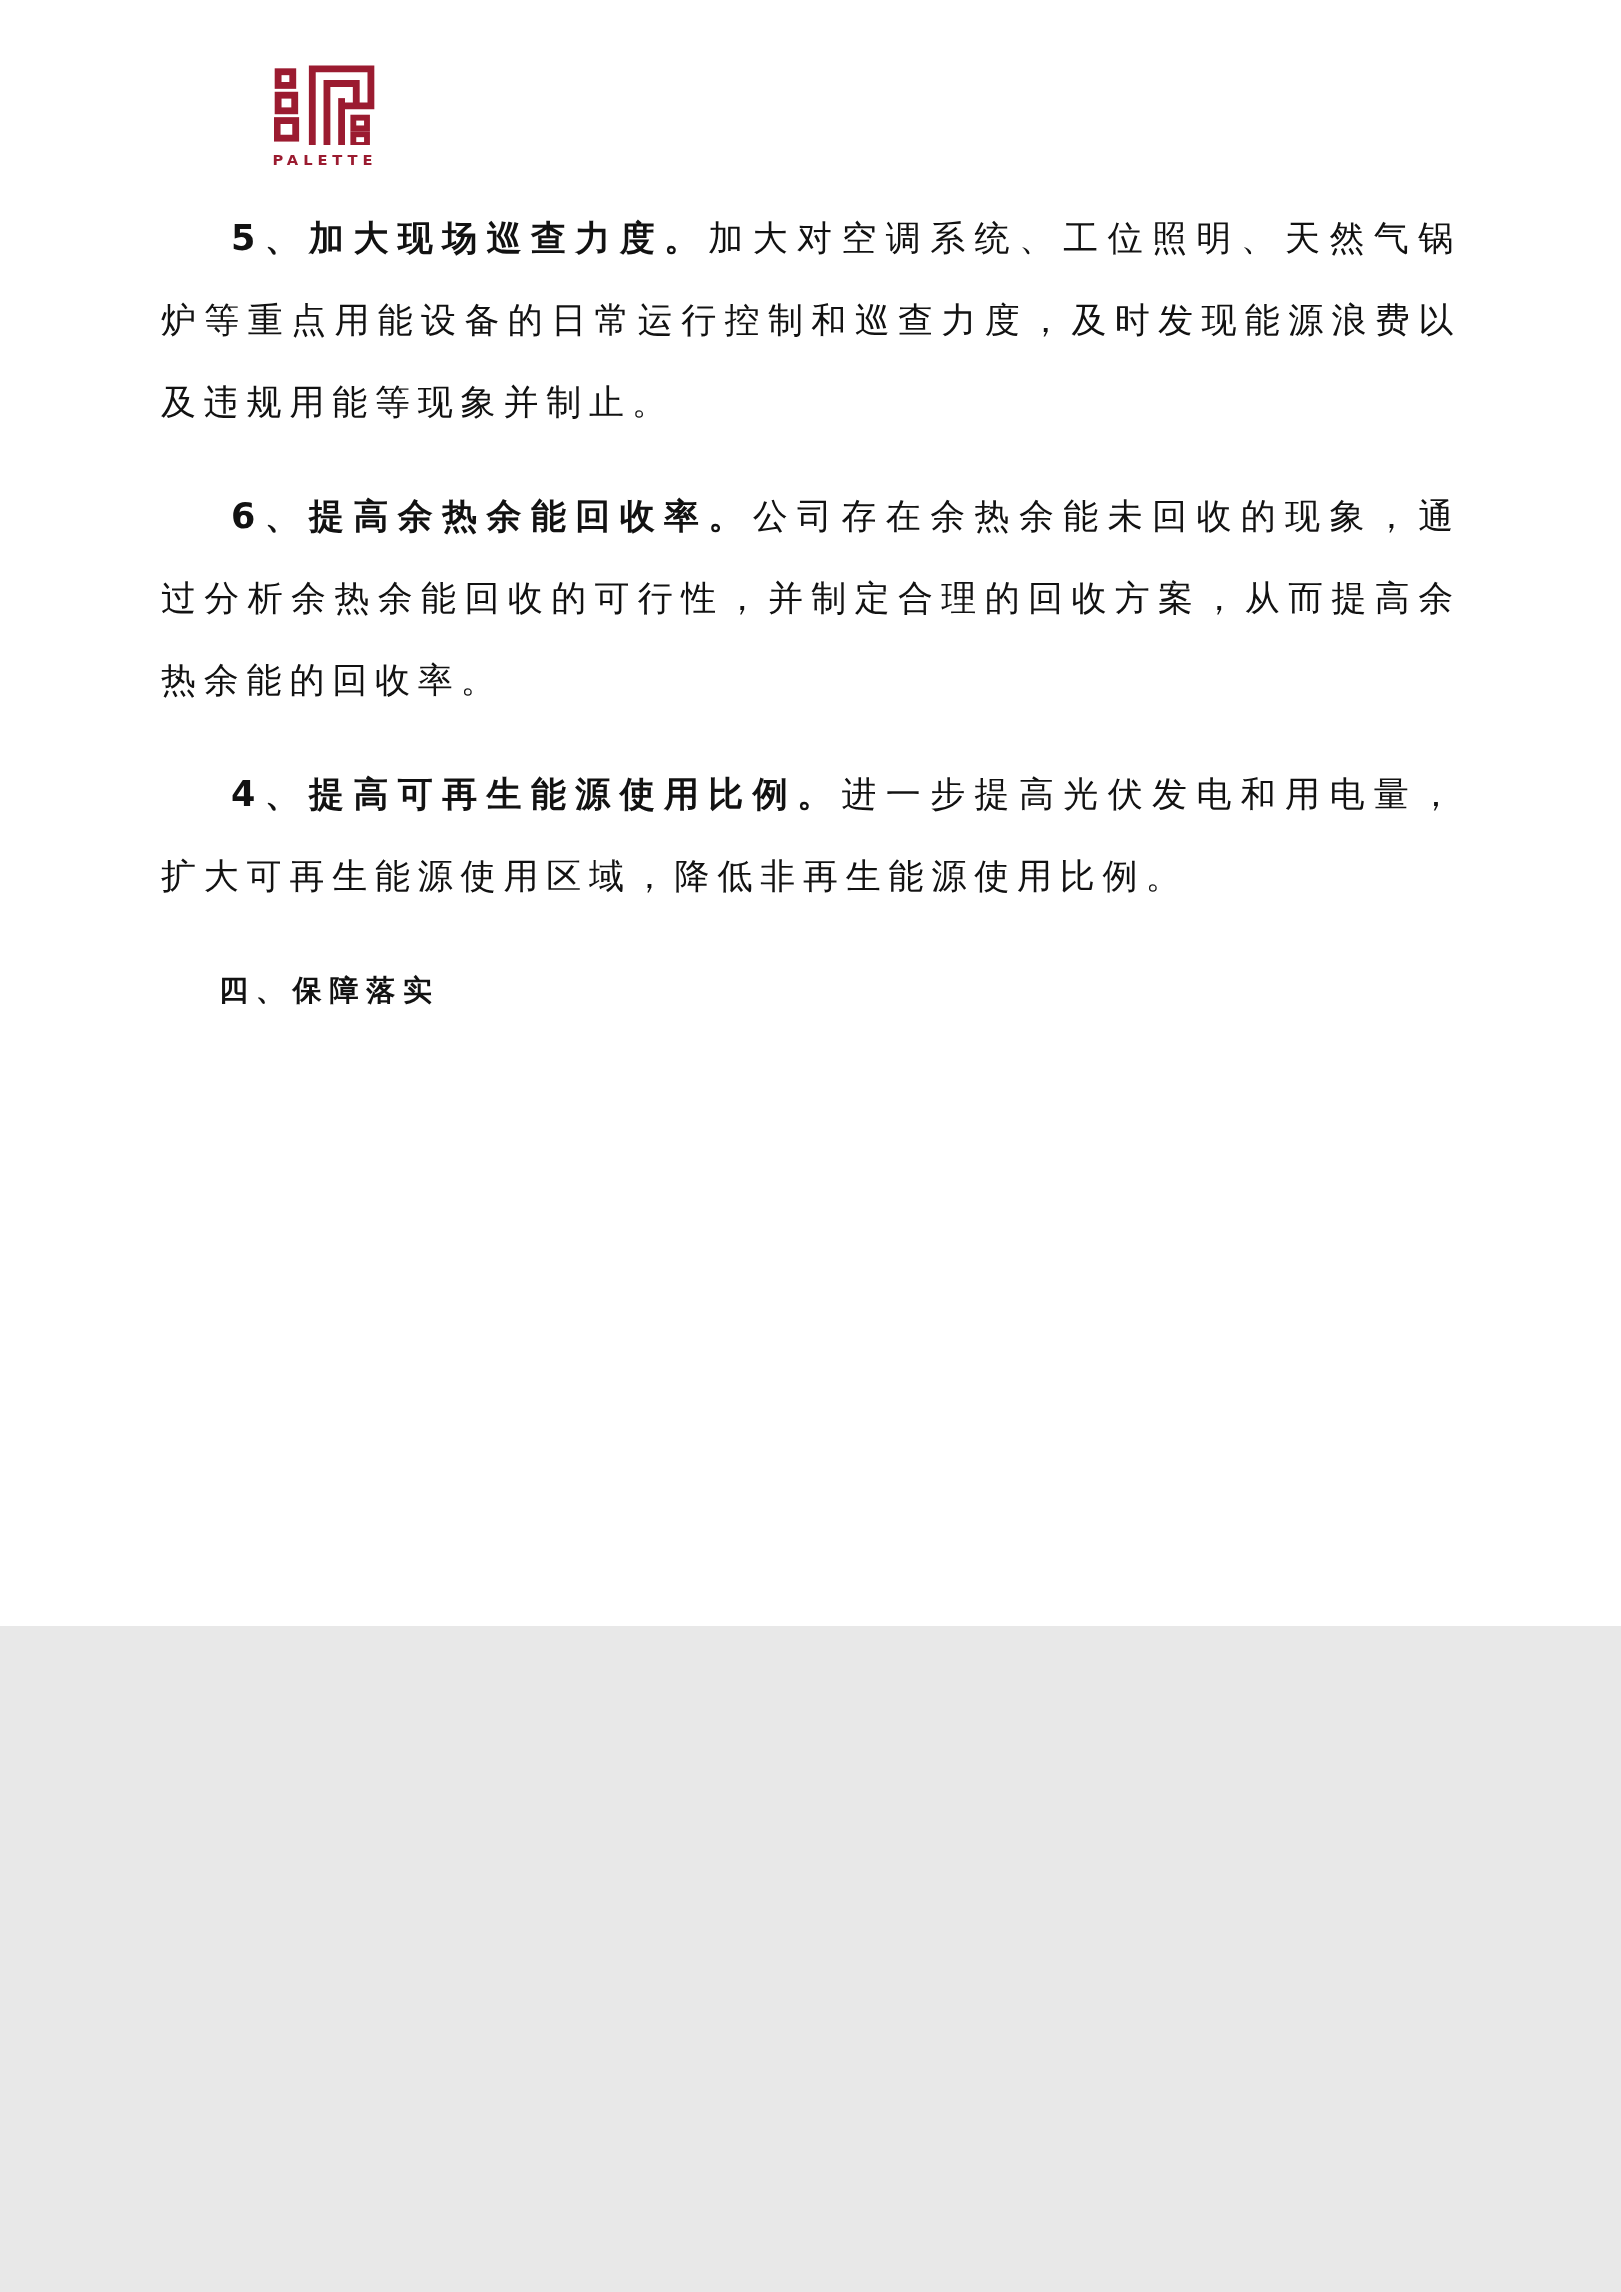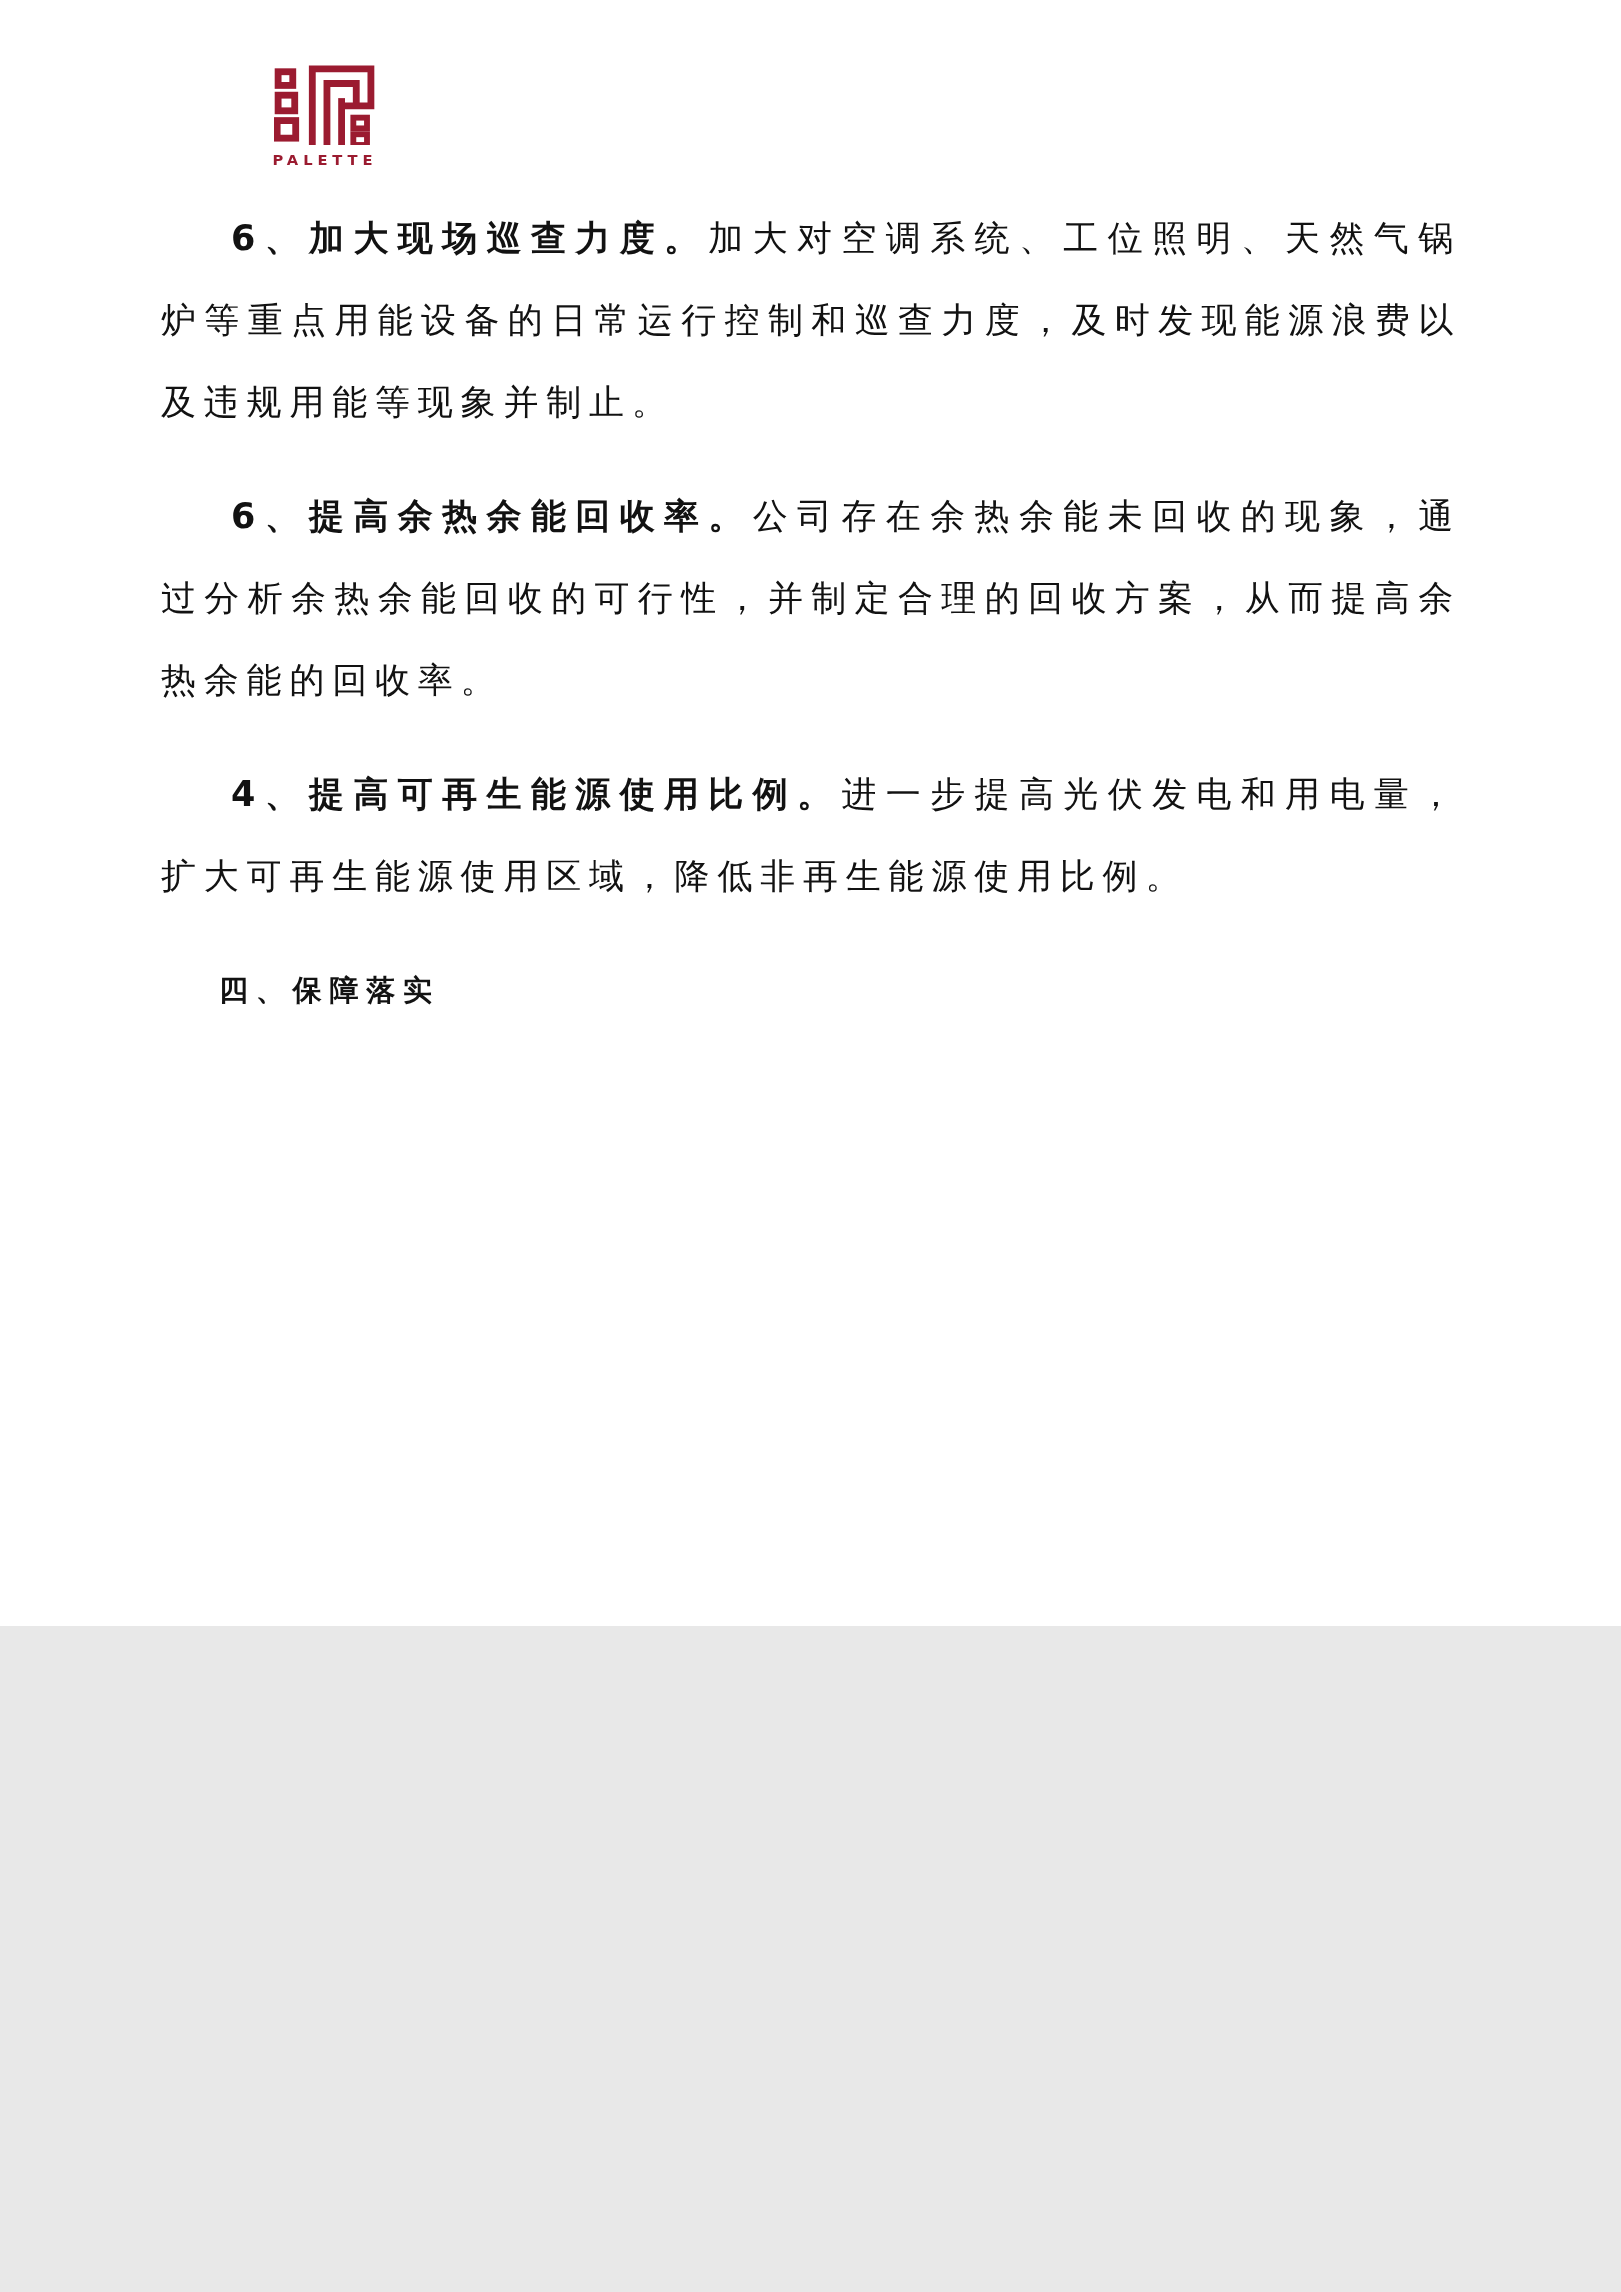--- a/index.html
+++ b/index.html
@@ -80,21 +80,21 @@
       <g fill="none" stroke-width="6" stroke="#9B1B30">
         <rect x="81" y="58" width="14" height="11"></rect>
         <rect x="81" y="75" width="14" height="11"></rect>
       </g>
     </svg>
     <div class="logo-word">PALETTE</div>
   </div>
 
   <div class="doc">
 
-    <p class="item"><b>6、加大现场巡查力度。</b><span>加大对空调系统、工位照明、天然气锅炉等重点用能设备的日常运行控制和巡查力度，及时发现能源浪费以及违规用能等现象并制止。</span></p>
+    <p class="item"><b>5、加大现场巡查力度。</b><span>加大对空调系统、工位照明、天然气锅炉等重点用能设备的日常运行控制和巡查力度，及时发现能源浪费以及违规用能等现象并制止。</span></p>
 
     <p class="item"><b>6、提高余热余能回收率。</b><span>公司存在余热余能未回收的现象，通过分析余热余能回收的可行性，并制定合理的回收方案，从而提高余热余能的回收率。</span></p>
 
     <p class="item"><b>4、提高可再生能源使用比例。</b><span>进一步提高光伏发电和用电量，扩大可再生能源使用区域，降低非再生能源使用比例。</span></p>
 
     <h3 class="section">四、保障落实</h3>
 
 
   </div>
 

